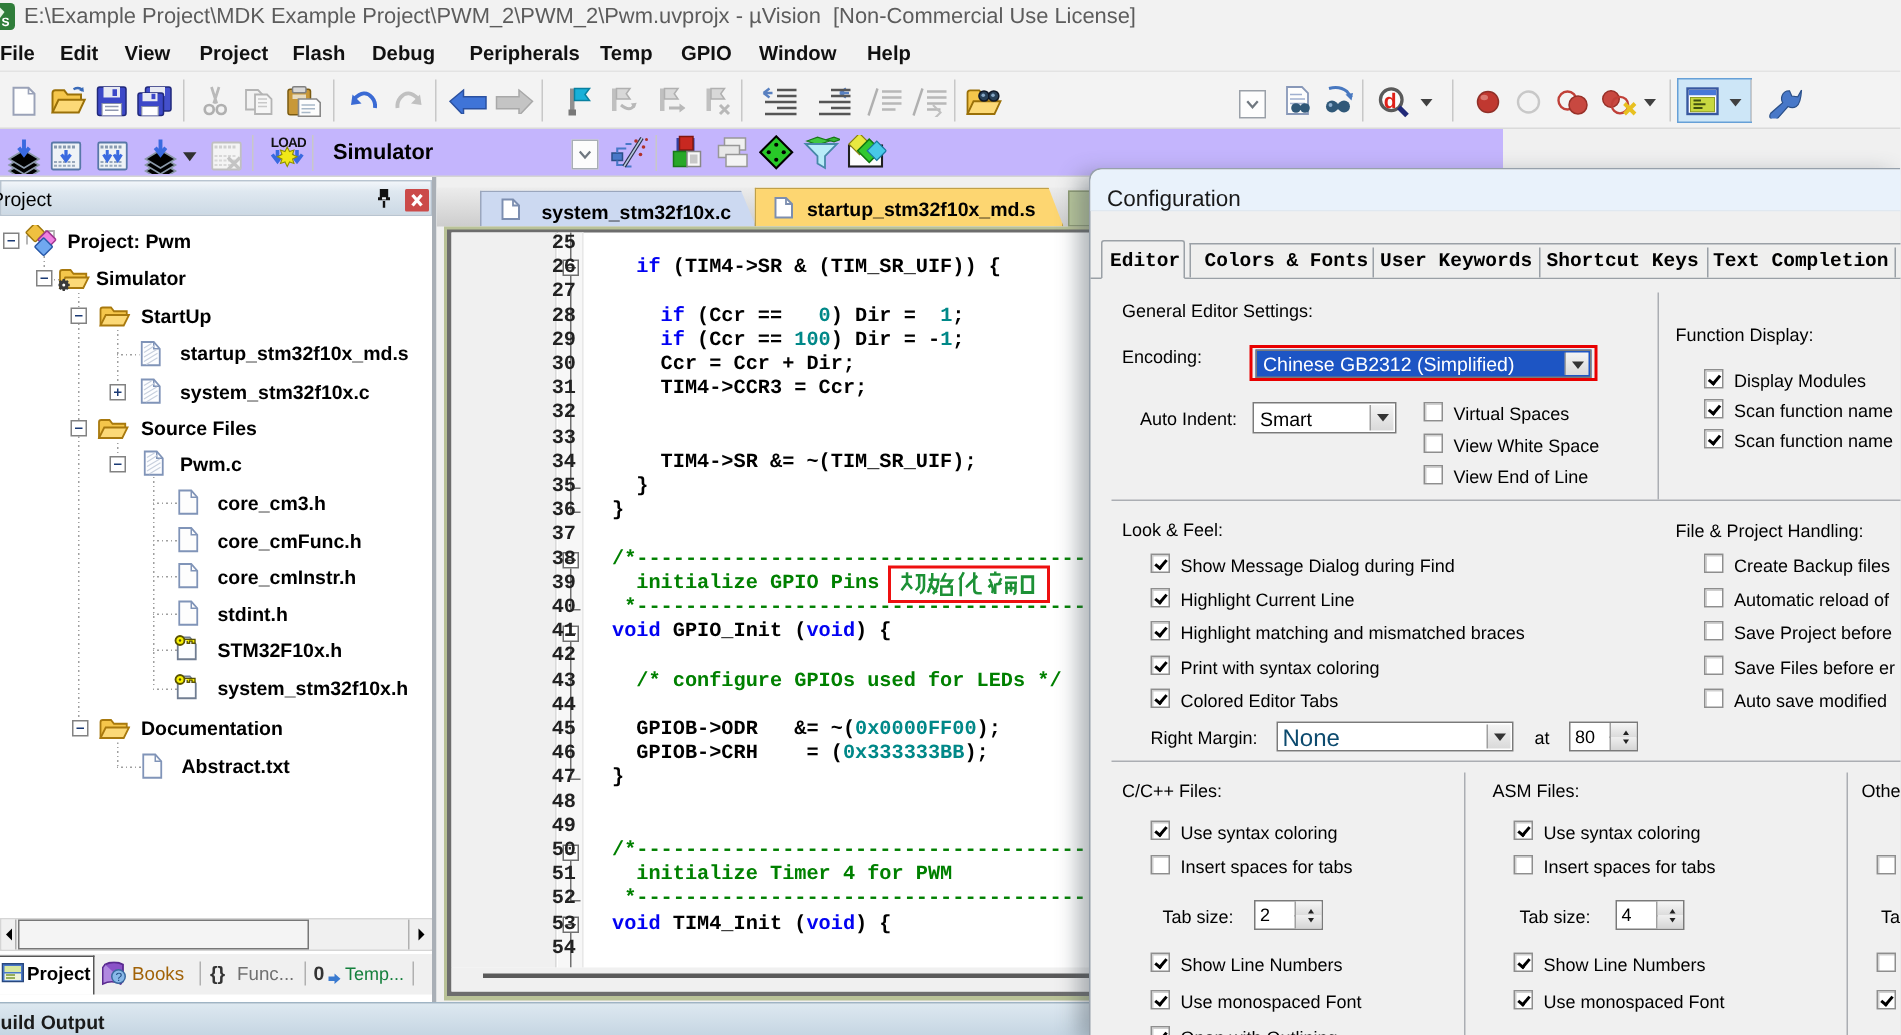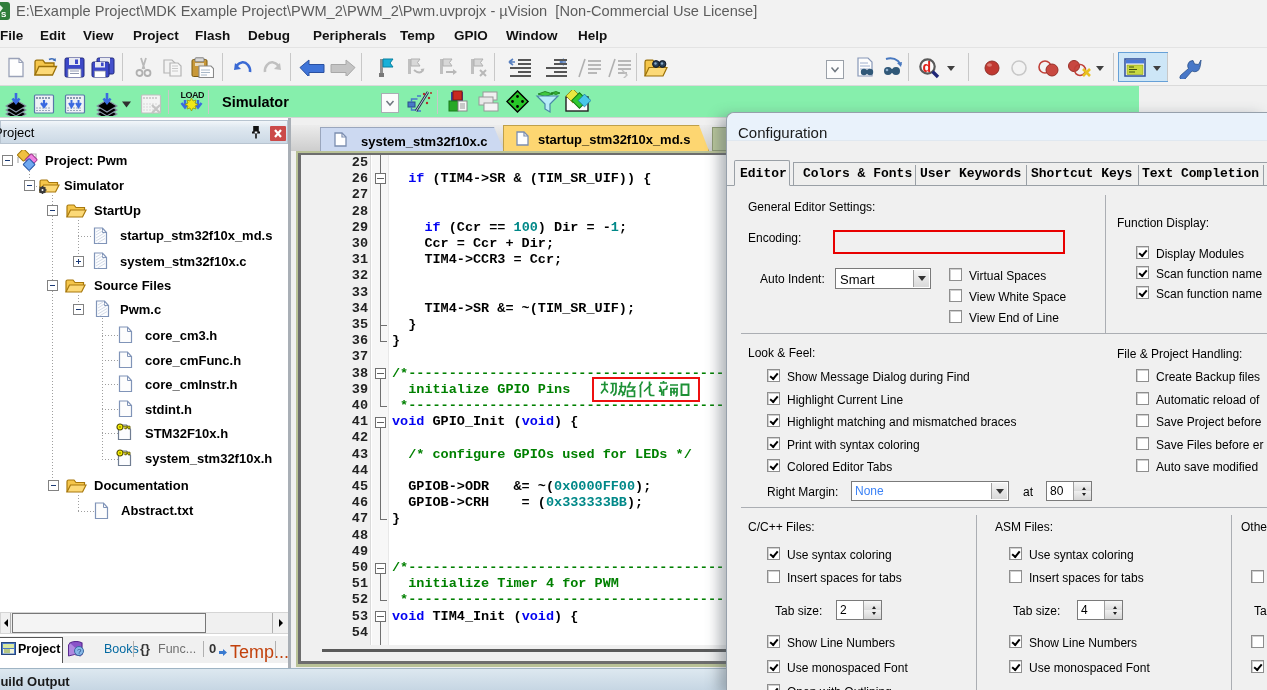--- a/index.html
+++ b/index.html
@@ -230,21 +230,21 @@
     </svg>
 <svg class="a" style="left:1152px;top:17px" width="10" height="8" viewBox="0 0 10 8">
       <path d="M1 1 h8 l-4 5 z" fill="#404040"></path>
     </svg>
 <div class="sep1" style="left:1167px;top:5px;height:28px"></div>
 <svg class="a" style="left:1178px;top:9px" width="25" height="22" viewBox="0 0 25 22">
       <path d="M23 3 l-2.5 4.5 l-4 -0.5 l-1.5 -3.5 q-4 0 -5 3.5 q-0.8 2.6 0.5 4.5 l-8 7 q-1.5 2.5 0.5 4 q2 1.5 4 -0.5 l7 -8 q3 1.5 5.5 0 q3 -1.8 3.5 -11" fill="#4878c8" stroke="#2a4f88" stroke-width="0.8"></path>
     </svg>
 </div>
 
-<div class="a" style="left:0;top:86px;width:1139px;height:32px;background:#86efac;border-bottom:1px solid #d4d4d4" id="tb2">
+<div class="a" style="left:0;top:86px;width:1002px;height:32px;background:#c4b5fd;border-bottom:1px solid #d4d4d4" id="tb2">
 <svg class="a" style="left:5px;top:6px" width="22" height="24" viewBox="0 0 22 24">
       <path d="M11 16 l10 6 l-10 6 l-10 -6 z" fill="##d0d8e0" stroke="#8a98a8" stroke-width="1.1"></path>
       <path d="M11 12 l10 6 l-10 6 l-10 -6 z" fill="##dce2e8" stroke="#8a98a8" stroke-width="1.1"></path>
       <path d="M11 8 l10 6 l-10 6 l-10 -6 z" fill="##e8ecf0" stroke="#8a98a8" stroke-width="1.1"></path>
       <path d="M11 0 v9 M7.5 5.5 l3.5 4.5 l3.5 -4.5" stroke="#3a6ae0" stroke-width="2.6" fill="none" transform="translate(0 1)"></path>
     </svg>
 <svg class="a" style="left:33px;top:6px" width="22" height="24" viewBox="0 0 22 24">
       <rect x="1.5" y="3" width="19" height="18" rx="1" fill="#eef2f6" stroke="#5878a8" stroke-width="1.2"></rect>
       <path d="M3 5 h2 v2 h-2 z M6 5 h2 v2 h-2 z M9 5 h2 v2 h-2 z M12 5 h2 v2 h-2 z M15 5 h2 v2 h-2 z" fill="#889ab0"></path>
       <path d="M3 16 h15 M3 18.5 h15" stroke="#98a8bc" stroke-width="1.2" stroke-dasharray="2 1"></path>
@@ -474,30 +474,30 @@
         <rect x="2" y="7" width="11" height="4.5" fill="#f0f4d8"></rect>
         <path d="M3 8 h6 M3 10 h6" stroke="#7a9830" stroke-width="1"></path>
       </svg>
     <div class="a" style="left:18px;top:6px;font-size:12.5px;font-weight:bold;color:#000">Project</div>
     <svg class="a" style="left:67px;top:5px" width="19" height="16" viewBox="0 0 19 16">
         <path d="M3 2 q6 -3 12 0 v11 q-6 -3 -12 0 z" fill="#8a52c8" stroke="#5a2a90" stroke-width="1.2"></path>
         <path d="M3 2 l-1.5 2 v11 q6 -3 12 0 l1.5 -2" fill="#b088e0" stroke="#5a2a90" stroke-width="1"></path>
         <circle cx="12" cy="10" r="4.5" fill="#88b8e8" stroke="#3a6aa0"></circle>
         <text x="10" y="13" font-size="8" fill="#204a80" font-family="Liberation Sans">?</text>
       </svg>
-    <div class="a" style="left:104px;top:6px;font-size:12.5px;color:#0369a1">Books</div>
+    <div class="a" style="left:88px;top:6px;font-size:12.5px;color:#a16207">Books</div>
     <div class="a" style="left:133px;top:5px;width:1px;height:16px;background:#b0b0b0"></div>
     <div class="a" style="left:140px;top:5px;font-size:13px;font-weight:bold;color:#333">{}</div>
     <div class="a" style="left:158px;top:6px;font-size:12.5px;color:#707070">Func...</div>
     <div class="a" style="left:203px;top:5px;width:1px;height:16px;background:#b0b0b0"></div>
     <div class="a" style="left:209px;top:5px;font-size:13px;font-weight:bold;color:#333">0</div>
     <svg class="a" style="left:218px;top:12px" width="10" height="9" viewBox="0 0 10 9">
         <path d="M1 3 h4 v-2 l4 3.5 l-4 3.5 v-2 h-4 z" fill="#3a7ad0"></path>
       </svg>
-    <div class="a" style="left:230px;top:6px;font-size:18px;color:#c2410c">Temp...</div>
+    <div class="a" style="left:230px;top:6px;font-size:12px;color:#15803d">Temp...</div>
     <div class="a" style="left:275px;top:5px;width:1px;height:16px;background:#b0b0b0"></div>
   </div>
 </div>
 
 <div class="a" style="left:288px;top:118px;width:3px;height:550px;background:#a9afb6"></div>
 
 <div class="a" style="left:291px;top:118px;width:436px;height:550px;background:#f0f0f0;overflow:hidden" id="editor">
 
   <div class="a" style="left:0;top:7px;width:436px;height:26px;background:linear-gradient(#ececec,#cdcdcd)"></div>
   <div class="a" style="left:29px;top:9px;width:184px;height:24px;background:#ccd9f1;border:1px solid #9aa6bd;border-bottom:none;clip-path:polygon(0 0,174px 0,100% 100%,0 100%)">
@@ -537,21 +537,21 @@
   <div class="a" style="left:89px;top:310px;width:1px;height:91px;background:#707070"></div>
   <div class="a" style="left:89px;top:401px;width:7px;height:1px;background:#707070"></div>
   <div class="a" style="left:84px;top:445px;width:11px;height:11px;background:#fff;border:1px solid #707070"></div>
   <div class="a" style="left:86px;top:450px;width:7px;height:1px;background:#606060"></div>
   <div class="a" style="left:89px;top:456px;width:1px;height:26px;background:#707070"></div>
   <div class="a" style="left:89px;top:482px;width:7px;height:1px;background:#707070"></div>
   <div class="a" style="left:84px;top:493px;width:11px;height:11px;background:#fff;border:1px solid #707070"></div>
   <div class="a" style="left:86px;top:498px;width:7px;height:1px;background:#606060"></div>
   <div class="a" style="left:89px;top:504px;width:1px;height:23px;background:#707070"></div>
 
-  <div class="a" style="left:0;top:0;width:528px;height:527px;overflow:hidden">
+  <div class="a" style="left:16px;top:0;width:528px;height:527px;overflow:hidden">
     <div class="ln" style="top:37.0px;left:10px;width:67px">25</div>
     <div class="ln" style="top:53.2px;left:10px;width:67px">26</div>
     <div class="ln" style="top:69.4px;left:10px;width:67px">27</div>
     <div class="ln" style="top:85.6px;left:10px;width:67px">28</div>
     <div class="ln" style="top:101.8px;left:10px;width:67px">29</div>
     <div class="ln" style="top:118.0px;left:10px;width:67px">30</div>
     <div class="ln" style="top:134.2px;left:10px;width:67px">31</div>
     <div class="ln" style="top:150.4px;left:10px;width:67px">32</div>
     <div class="ln" style="top:166.6px;left:10px;width:67px">33</div>
     <div class="ln" style="top:182.8px;left:10px;width:67px">34</div>
@@ -569,20 +569,21 @@
     <div class="ln" style="top:377.2px;left:10px;width:67px">46</div>
     <div class="ln" style="top:393.4px;left:10px;width:67px">47</div>
     <div class="ln" style="top:409.6px;left:10px;width:67px">48</div>
     <div class="ln" style="top:425.8px;left:10px;width:67px">49</div>
     <div class="ln" style="top:442.0px;left:10px;width:67px">50</div>
     <div class="ln" style="top:458.2px;left:10px;width:67px">51</div>
     <div class="ln" style="top:474.4px;left:10px;width:67px">52</div>
     <div class="ln" style="top:490.6px;left:10px;width:67px">53</div>
     <div class="ln" style="top:506.8px;left:10px;width:67px">54</div>
     <div class="crow" style="left:101px;top:53.2px">  <span class="k">if</span> (TIM4-&gt;SR &amp; (TIM_SR_UIF)) {</div>
+    <div class="crow" style="left:101px;top:85.6px">    <span class="k">if</span> (Ccr ==   <span class="n">0</span>) Dir =  <span class="n">1</span>;</div>
     <div class="crow" style="left:101px;top:101.8px">    <span class="k">if</span> (Ccr == <span class="n">100</span>) Dir = -<span class="n">1</span>;</div>
     <div class="crow" style="left:101px;top:118.0px">    Ccr = Ccr + Dir;</div>
     <div class="crow" style="left:101px;top:134.2px">    TIM4-&gt;CCR3 = Ccr;</div>
     <div class="crow" style="left:101px;top:182.8px">    TIM4-&gt;SR &amp;= ~(TIM_SR_UIF);</div>
     <div class="crow" style="left:101px;top:199.0px">  }</div>
     <div class="crow" style="left:101px;top:215.2px">}</div>
     <div class="crow" style="left:101px;top:247.6px"><span class="c">/*------------------------------------------------------------</span></div>
     <div class="crow" style="left:101px;top:263.8px"><span class="c">  initialize GPIO Pins</span></div>
     <div class="crow" style="left:101px;top:280.0px"><span class="c"> *------------------------------------------------------------</span></div>
     <div class="crow" style="left:101px;top:296.2px"><span class="k">void</span> GPIO_Init (<span class="k">void</span>) {</div>
@@ -646,20 +647,24 @@
 
     <div class="a" style="left:378px;top:43px;width:1px;height:138px;background:#abaeb3"></div>
     <div class="a" style="left:14px;top:181px;width:527px;height:1px;background:#abaeb3"></div>
     <div class="a" style="left:14px;top:355px;width:527px;height:1px;background:#abaeb3"></div>
     <div class="a" style="left:249px;top:363px;width:1px;height:176px;background:#abaeb3"></div>
     <div class="a" style="left:504px;top:363px;width:1px;height:176px;background:#abaeb3"></div>
 
     <div class="lbl" style="left:21px;top:48px">General Editor Settings:</div>
     <div class="lbl" style="left:21px;top:79px">Encoding:</div>
     <div class="a" style="left:106px;top:78px;width:232px;height:24px;border:2px solid #e80000"></div>
+    <div class="combo" style="left:110px;top:81px;width:224px;height:19px;background:#1d55c4">
+      <div class="a" style="left:4px;top:1px;font-size:13px;color:#fff;white-space:nowrap">Chinese GB2312 (Simplified)</div>
+      <div class="btn"></div>
+    </div>
     <div class="lbl" style="left:33px;top:120px">Auto Indent:</div>
     <div class="combo" style="left:108px;top:116px;width:96px;height:21px">
       <div class="a" style="left:4px;top:3px;font-size:13px;color:#000">Smart</div>
       <div class="btn"></div>
     </div>
     <div class="cb" style="left:222px;top:116px"></div>
     <div class="lbl" style="left:242px;top:117px">Virtual Spaces</div>
     <div class="cb" style="left:222px;top:137px"></div>
     <div class="lbl" style="left:242px;top:138px">View White Space</div>
     <div class="cb" style="left:222px;top:158px"></div>
@@ -679,21 +684,21 @@
     <div class="cb ck" style="left:40px;top:240px"></div>
     <div class="lbl" style="left:60px;top:241px">Highlight Current Line</div>
     <div class="cb ck" style="left:40px;top:262px"></div>
     <div class="lbl" style="left:60px;top:263px">Highlight matching and mismatched braces</div>
     <div class="cb ck" style="left:40px;top:285px"></div>
     <div class="lbl" style="left:60px;top:286px">Print with syntax coloring</div>
     <div class="cb ck" style="left:40px;top:307px"></div>
     <div class="lbl" style="left:60px;top:308px">Colored Editor Tabs</div>
     <div class="lbl" style="left:40px;top:333px">Right Margin:</div>
     <div class="combo" style="left:124px;top:329px;width:158px;height:20px">
-      <div class="a" style="left:3px;top:2px;font-size:12px;color:#3b82f6">None</div>
+      <div class="a" style="left:3px;top:2px;font-size:16px;color:#0c4a6e">None</div>
       <div class="btn"></div>
     </div>
     <div class="lbl" style="left:296px;top:333px">at</div>
     <div class="spin" style="left:319px;top:329px;width:46px">
         <span>80</span>
         <i class="up"></i>
         <i class="dn"></i>
       </div>
 
     <div class="lbl" style="left:390px;top:195px">File &amp; Project Handling:</div>

